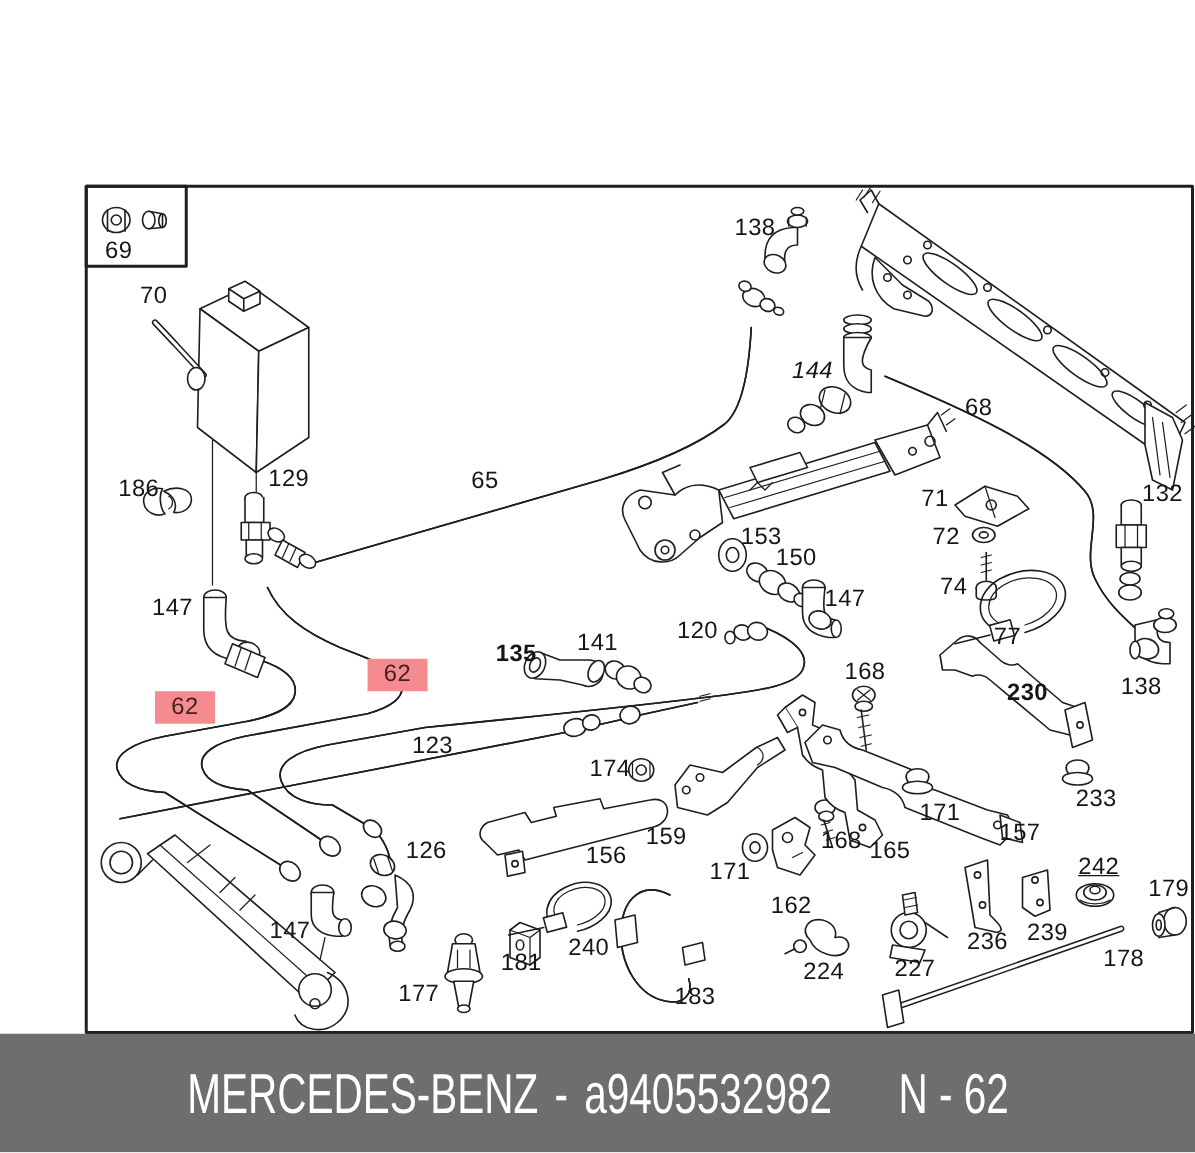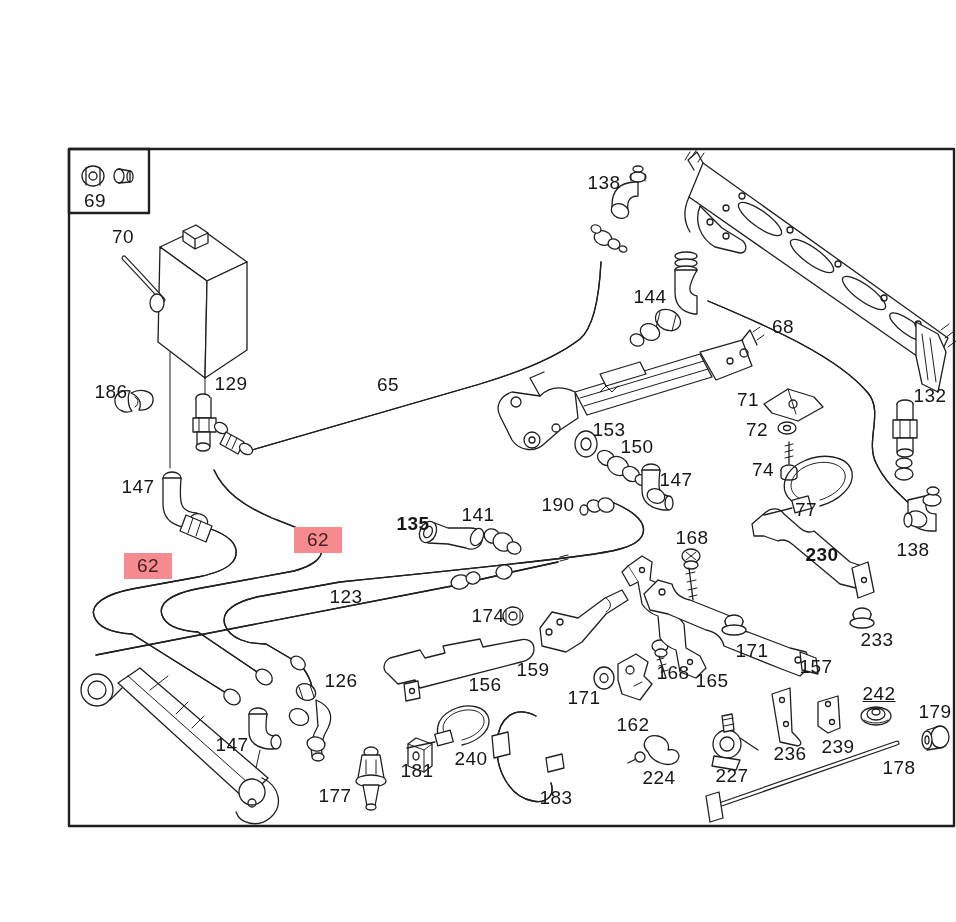--- a/index.html
+++ b/index.html
@@ -457,36 +457,36 @@
       <path d="M716,806 L897,743" class="pipe-o"></path>
       <path d="M716,806 L897,743" class="pipe-i"></path>
       <path class="fillw" d="M706,796 L719,792 L723,818 L710,822 Z"></path>
     </g>
   </svg>
 
   <div class="labels-layer">
       <span class="part-label" style="left: 95px; top: 201px;">69</span>
       <span class="part-label" style="left: 123px; top: 201px; margin-top: 36px;">70</span>
       <span class="part-label" style="left: 604px; top: 183px;">138</span>
-      <span class="part-label" style="left: 650px; top: 297px;">144</span>
+      <span class="part-label" style="left: 650px; top: 297px; font-style: italic;">144</span>
       <span class="part-label" style="left: 783px; top: 327px;">68</span>
       <span class="part-label" style="left: 388px; top: 385px;">65</span>
       <span class="part-label" style="left: 231px; top: 384px;">129</span>
       <span class="part-label" style="left: 111px; top: 392px;">186</span>
       <span class="part-label" style="left: 138px; top: 487px;">147</span>
       <span class="part-label" style="left: 748px; top: 400px;">71</span>
       <span class="part-label" style="left: 757px; top: 430px;">72</span>
       <span class="part-label" style="left: 763px; top: 470px;">74</span>
       <span class="part-label" style="left: 806px; top: 510px;">77</span>
       <span class="part-label" style="left: 930px; top: 396px;">132</span>
       <span class="part-label" style="left: 913px; top: 550px;">138</span>
       <span class="part-label" style="left: 609px; top: 430px;">153</span>
       <span class="part-label" style="left: 637px; top: 447px;">150</span>
       <span class="part-label" style="left: 676px; top: 480px;">147</span>
-      <span class="part-label" style="left: 558px; top: 505px;">190</span>
+      <span class="part-label" style="left: 558px; top: 505px;">120</span>
       <span class="part-label" style="left: 478px; top: 515px;">141</span>
       <span class="part-label" style="left: 413px; top: 524px; font-weight: bold;">135</span>
       <span class="part-label highlight" style="left: 148px; top: 566px;">62</span>
       <span class="part-label highlight" style="left: 318px; top: 540px;">62</span>
       <span class="part-label" style="left: 346px; top: 597px;">123</span>
       <span class="part-label" style="left: 488px; top: 616px;">174</span>
       <span class="part-label" style="left: 692px; top: 538px;">168</span>
       <span class="part-label" style="left: 822px; top: 555px; font-weight: bold;">230</span>
       <span class="part-label" style="left: 877px; top: 640px;">233</span>
       <span class="part-label" style="left: 816px; top: 667px;">157</span>
@@ -505,13 +505,22 @@
       <span class="part-label" style="left: 417px; top: 771px;">181</span>
       <span class="part-label" style="left: 471px; top: 759px;">240</span>
       <span class="part-label" style="left: 556px; top: 798px;">183</span>
       <span class="part-label" style="left: 659px; top: 778px;">224</span>
       <span class="part-label" style="left: 732px; top: 776px;">227</span>
       <span class="part-label" style="left: 790px; top: 754px;">236</span>
       <span class="part-label" style="left: 838px; top: 747px;">239</span>
       <span class="part-label" style="left: 899px; top: 768px;">178</span>
     </div>
 
+  <div class="footer-bar">
+    <div class="footer-row">
+      <span>MERCEDES-BENZ</span>
+      <span>-</span>
+      <span>a9405532982</span>
+      <span class="gap"></span>
+      <span>N - 62</span>
+    </div>
+  </div>
 </div>
 
 </body></html>

